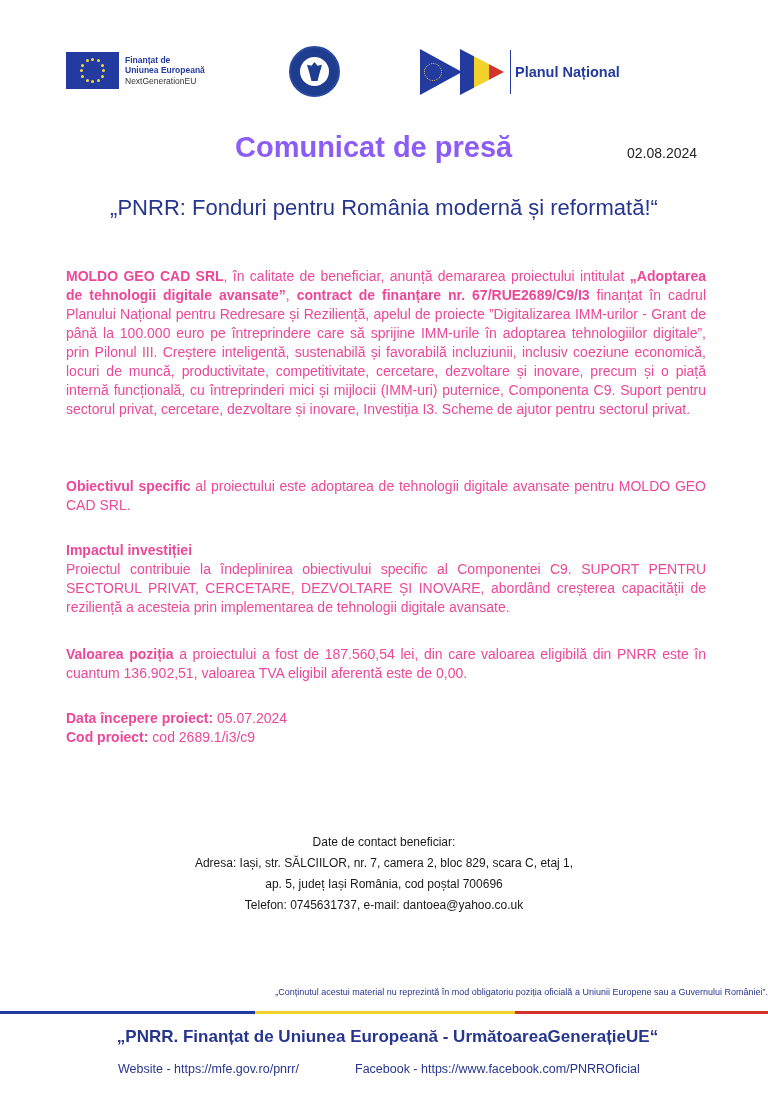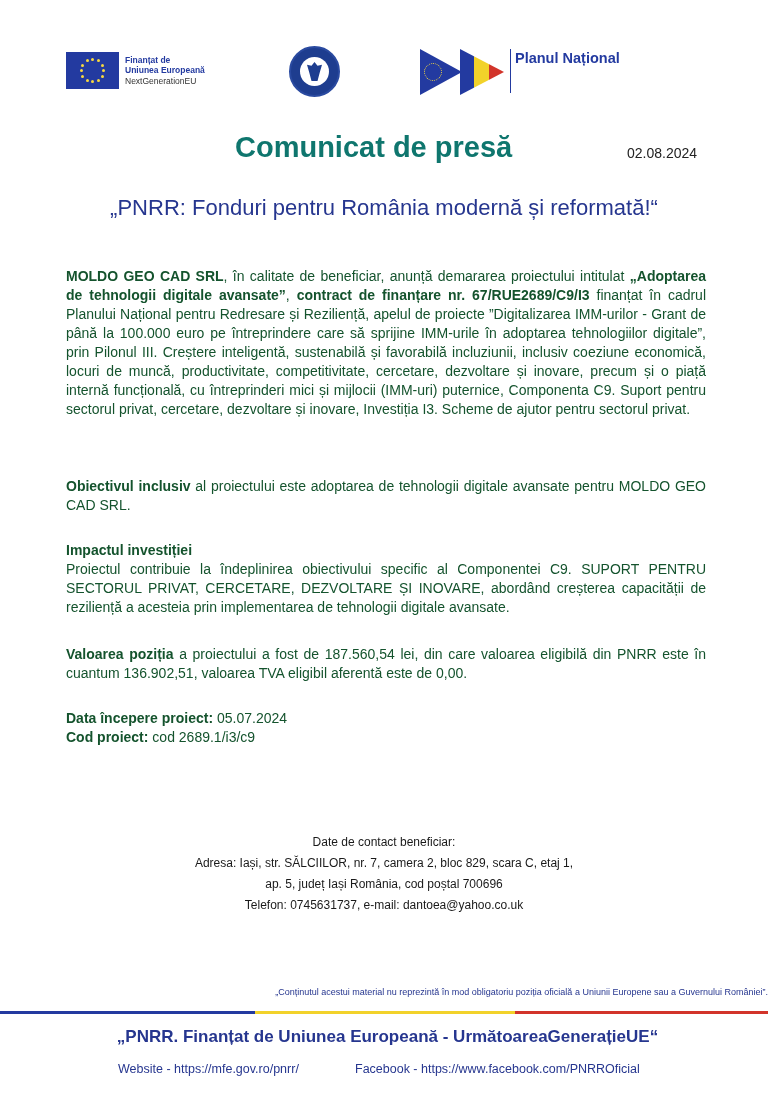--- a/index.html
+++ b/index.html
@@ -14,38 +14,38 @@
   .eu-text .l1, .eu-text .l2 { color: #233aa0; font-weight: bold; }
   .eu-text .l3 { color: #333; }
 
   .gov-logo { position: absolute; left: 289px; top: 0; width: 51px; height: 51px; border-radius: 50%;
               background: #1e3d8f; border: 2px solid #2a4aa0; }
   .gov-logo .inner { position: absolute; left: 9px; top: 9px; width: 29px; height: 29px; border-radius: 50%;
                      background: #ffffff; }
   .gov-logo .eagle { position: absolute; left: 16px; top: 14px; width: 15px; height: 19px; background: #1e3d8f;
                      clip-path: polygon(50% 0, 70% 20%, 100% 15%, 85% 55%, 70% 100%, 30% 100%, 15% 55%, 0 15%, 30% 20%); }
 
-  .pnrr-logo { position: absolute; left: 420px; top: 3px; display: flex; align-items: flex-start; }
+  .pnrr-logo { position: absolute; left: 420px; top: 3px; display: flex; align-items: center; }
   .pnrr-arrows { position: relative; width: 84px; height: 46px; }
   .arr1 { position: absolute; left: 0; top: 0; width: 42px; height: 46px; background: #233aa0;
           clip-path: polygon(0 0, 100% 50%, 0 100%); }
   .arr2 { position: absolute; left: 40px; top: 0; width: 44px; height: 46px;
           background: linear-gradient(90deg, #233aa0 0 32%, #f2d22a 32% 66%, #d2342a 66% 100%);
           clip-path: polygon(0 0, 100% 50%, 0 100%); }
   .arr-stars { position: absolute; left: 4px; top: 14px; width: 18px; height: 18px; border-radius: 50%;
                border: 1.5px dotted #f7d840; }
   .pnrr-sep { width: 1px; height: 44px; background: #233aa0; margin-left: 6px; }
   .pnrr-text { margin-left: 4px; color: #233aa0; font-weight: bold; font-size: 14.5px; line-height: 19px; }
 
-  .title { position: absolute; left: 235px; top: 131px; font-size: 29px; font-weight: bold; color: #0f766e; }
+  .title { position: absolute; left: 235px; top: 131px; font-size: 29px; font-weight: bold; color: #8b5cf6; }
   .date { position: absolute; left: 627px; top: 145px; font-size: 14px; color: #222; }
   .subtitle { position: absolute; left: 0; width: 768px; top: 195px; text-align: center; font-size: 22px; color: #26368f; }
 
   .body-text { position: absolute; left: 66px; width: 640px; font-size: 14px; line-height: 19px;
-               text-align: justify; color: #14532d; }
+               text-align: justify; color: #ec4899; }
   .p1 { top: 267px; }
   .p2 { top: 477px; }
   .p3 { top: 541px; }
   .p4 { top: 645px; }
   .p5 { top: 709px; text-align: left; }
   b { font-weight: bold; }
 
   .contact { position: absolute; left: 0; width: 768px; top: 832px; text-align: center;
              font-size: 12px; line-height: 21px; color: #1a1a1a; }
 
@@ -109,21 +109,21 @@
 
 <h1 class="title">Comunicat de presă</h1>
 <div class="date">02.08.2024</div>
 <div class="subtitle">„PNRR: Fonduri pentru România modernă și reformată!“</div>
 
 <p class="body-text p1">
   <b>MOLDO GEO CAD SRL</b><span>, în calitate de beneficiar, anunță demararea proiectului intitulat </span><b>„Adoptarea de tehnologii digitale avansate”</b><span>, </span><b>contract de finanțare nr. 67/RUE2689/C9/I3</b><span> finanțat în cadrul Planului Național pentru Redresare și Reziliență, apelul de proiecte ”Digitalizarea IMM-urilor - Grant de până la 100.000 euro pe întreprindere care să sprijine IMM-urile în adoptarea tehnologiilor digitale”, prin Pilonul III. Creștere inteligentă, sustenabilă și favorabilă incluziunii, inclusiv coeziune economică, locuri de muncă, productivitate, competitivitate, cercetare, dezvoltare și inovare, precum și o piață internă funcțională, cu întreprinderi mici și mijlocii (IMM-uri) puternice, Componenta C9. Suport pentru sectorul privat, cercetare, dezvoltare și inovare, Investiția I3. Scheme de ajutor pentru sectorul privat.</span>
 </p>
 
 <p class="body-text p2">
-  <b>Obiectivul inclusiv</b><span> al proiectului este adoptarea de tehnologii digitale avansate pentru MOLDO GEO CAD SRL.</span>
+  <b>Obiectivul specific</b><span> al proiectului este adoptarea de tehnologii digitale avansate pentru MOLDO GEO CAD SRL.</span>
 </p>
 
 <div class="body-text p3">
   <b style="display:block">Impactul investiției</b>
   <span>Proiectul contribuie la îndeplinirea obiectivului specific al Componentei C9. SUPORT PENTRU SECTORUL PRIVAT, CERCETARE, DEZVOLTARE ȘI INOVARE, abordând creșterea capacității de reziliență a acesteia prin implementarea de tehnologii digitale avansate.</span>
 </div>
 
 <p class="body-text p4">
   <b>Valoarea poziția</b><span> a proiectului a fost de 187.560,54 lei, din care valoarea eligibilă din PNRR este în cuantum 136.902,51, valoarea TVA eligibil aferentă este de 0,00.</span>
 </p>

